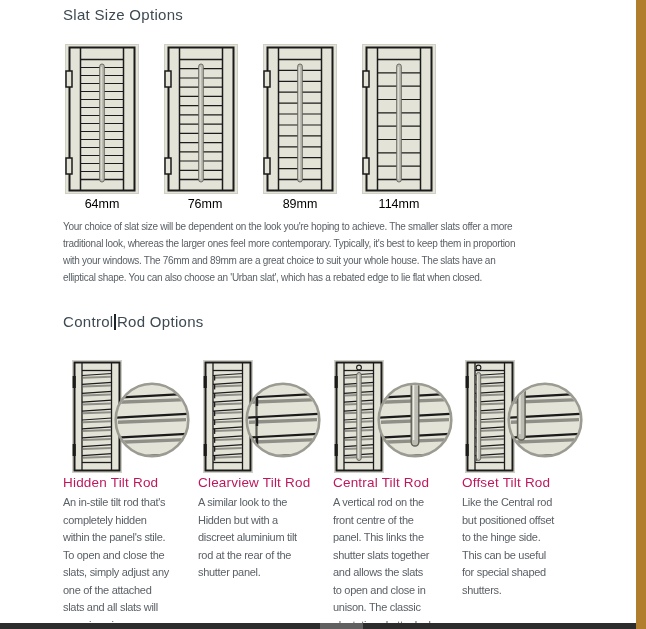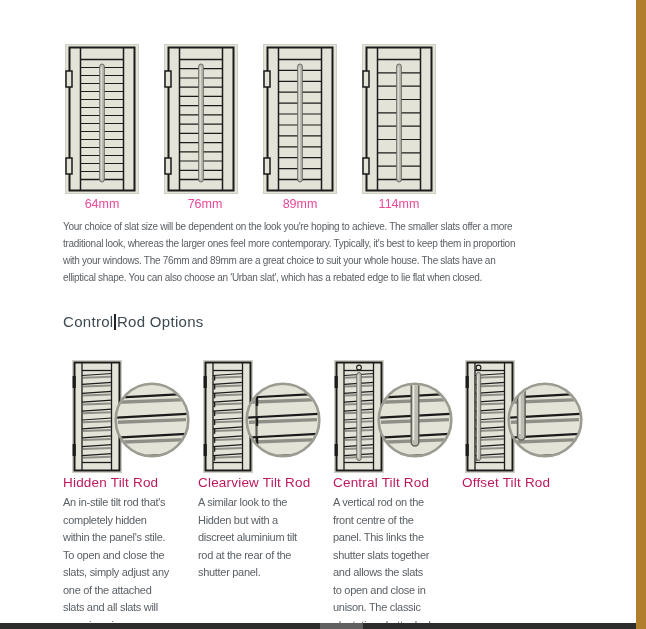--- a/index.html
+++ b/index.html
@@ -1,35 +1,36 @@
 <!DOCTYPE html>
 <html><head>
 <meta charset="utf-8">
 <style>
   html,body{margin:0;padding:0;background:#ffffff;}
   #canvas{position:relative;width:646px;height:629px;background:#fff;overflow:hidden;
           font-family:"Liberation Sans",sans-serif;}
   .heading{position:absolute;font-size:15px;font-weight:400;color:#3e4a52;letter-spacing:.3px;margin:0;}
   .caret{display:inline-block;width:1.5px;height:16px;background:#1d252b;vertical-align:-3px;margin:0 1px;}
   .slatfig{position:absolute;width:74px;height:150px;}
-  .slatlabel{position:absolute;width:74px;text-align:center;font-size:12.5px;color:#ec4899;}
+  .slatlabel{position:absolute;width:74px;text-align:center;font-size:12.5px;color:#000000;}
   .para{position:absolute;font-size:10px;line-height:17px;color:#5b6166;letter-spacing:-.3px;white-space:pre;}
   .rodfig{position:absolute;width:50px;height:113px;}
   .zoomcirc{position:absolute;width:80px;height:80px;}
   .rodname{position:absolute;font-size:13.5px;color:#be185d;letter-spacing:.2px;}
   .roddesc{position:absolute;font-size:11px;line-height:17.5px;color:#5b6166;letter-spacing:-.3px;white-space:pre;}
   .accentbar{position:absolute;left:636px;top:0;width:10px;height:629px;}
   .hscroll{position:absolute;left:0;top:623px;width:636px;height:6px;}
   .hthumb{position:absolute;left:320px;top:0;width:43px;height:6px;}
 </style>
 </head>
 <body>
 
 <div id="canvas">
 
+  <h1 class="heading" style="left:63px;top:6px;">Slat Size Options</h1>
 
   <div class="slatfig" style="left:65px;top:44px;"><svg width="74" height="150" viewBox="0 0 74 150" xmlns="http://www.w3.org/2000/svg">
         <rect x="0.5" y="0.5" width="73" height="149" fill="#e4e3d8" stroke="#cfcfc5"></rect>
         <rect x="4.5" y="3.5" width="65" height="143" fill="none" stroke="#1b1b1b" stroke-width="2"></rect>
         <line x1="15.5" y1="4" x2="15.5" y2="146" stroke="#1b1b1b" stroke-width="1.5"></line>
         <line x1="58.5" y1="4" x2="58.5" y2="146" stroke="#1b1b1b" stroke-width="1.5"></line>
         <line x1="15" y1="15.5" x2="59" y2="15.5" stroke="#1b1b1b" stroke-width="1.5"></line>
         <line x1="15" y1="135.5" x2="59" y2="135.5" stroke="#1b1b1b" stroke-width="1.5"></line>
         <line x1="15" y1="23.5" x2="59" y2="23.5" stroke="#1b1b1b" stroke-width="1.2"></line>
         <line x1="15" y1="31.5" x2="59" y2="31.5" stroke="#1b1b1b" stroke-width="1.2"></line>
@@ -377,18 +378,24 @@
 rod at the rear of the
 shutter panel.</div>
   <div class="roddesc" style="left:333px;top:494px;">A vertical rod on the
 front centre of the
 panel. This links the
 shutter slats together
 and allows the slats
 to open and close in
 unison. The classic
 plantation shutter look.</div>
+  <div class="roddesc" style="left:462px;top:494px;">Like the Central rod
+but positioned offset
+to the hinge side.
+This can be useful
+for special shaped
+shutters.</div>
 
   <div class="accentbar" style="background: rgb(177, 126, 45);"></div>
   <div class="hscroll" style="background: rgb(44, 44, 44);">
     <div class="hthumb" style="background: rgb(96, 96, 96);"></div>
   </div>
 </div>
 
 </body></html>

